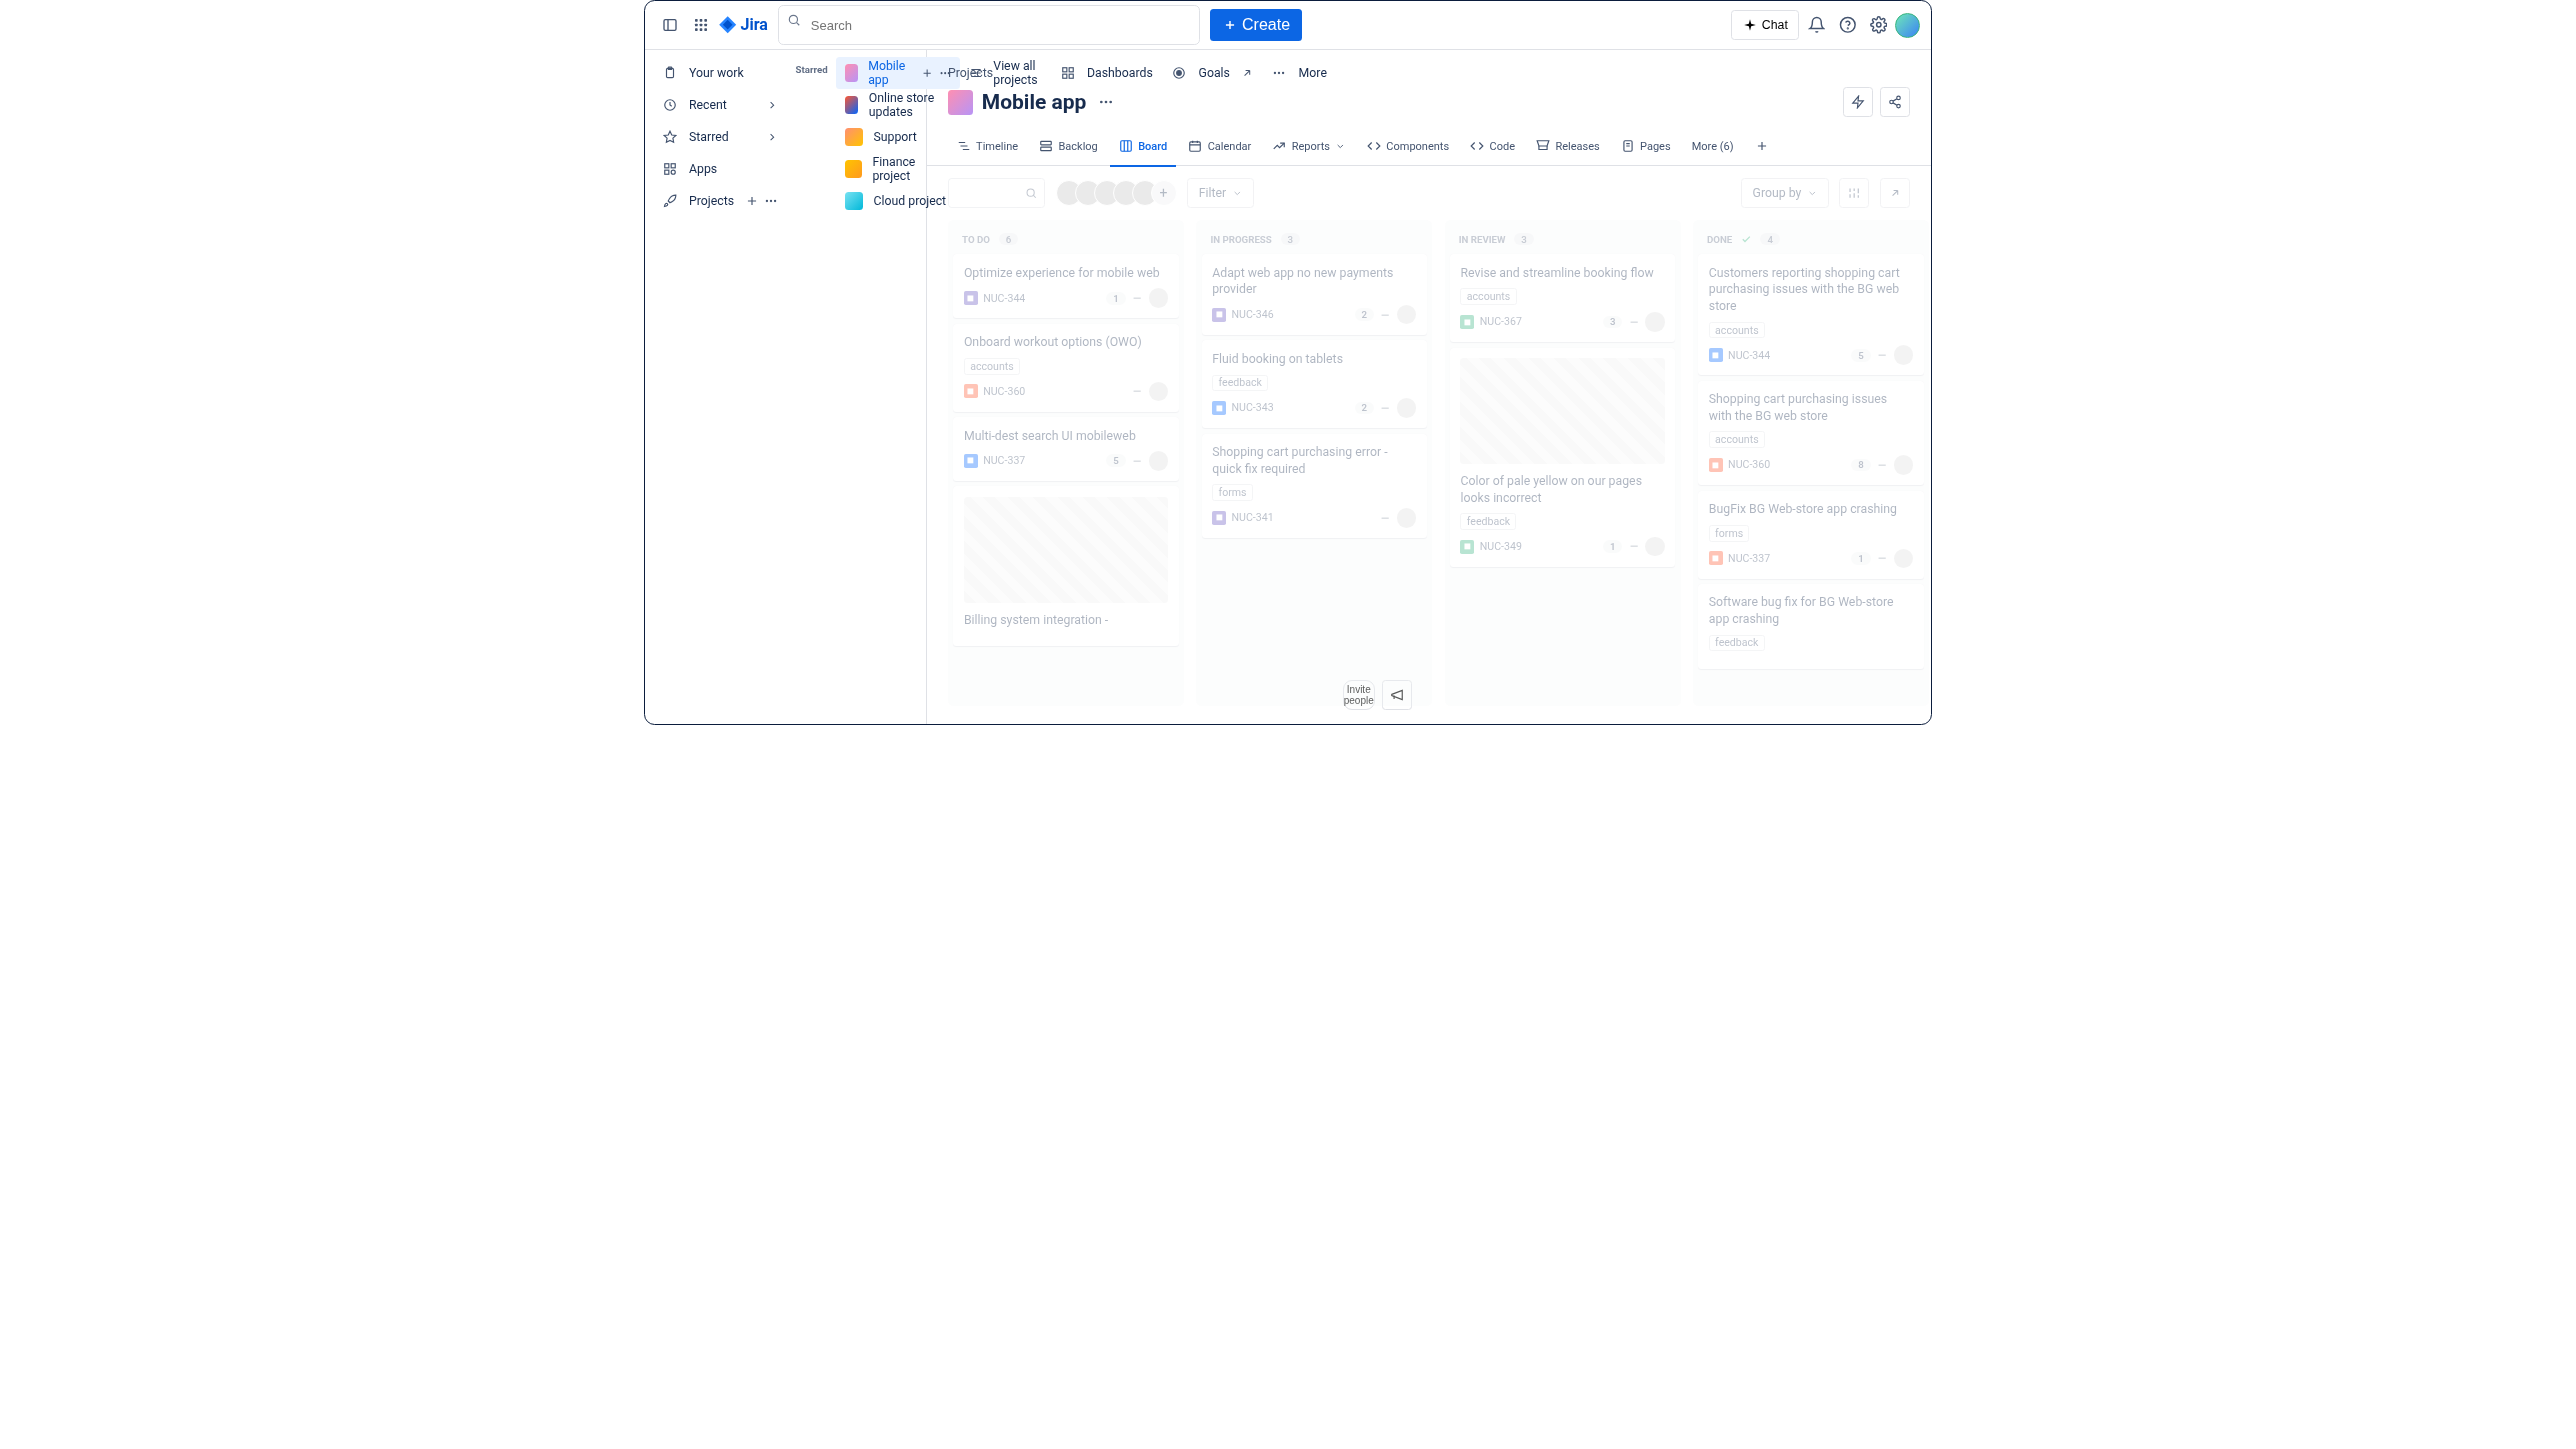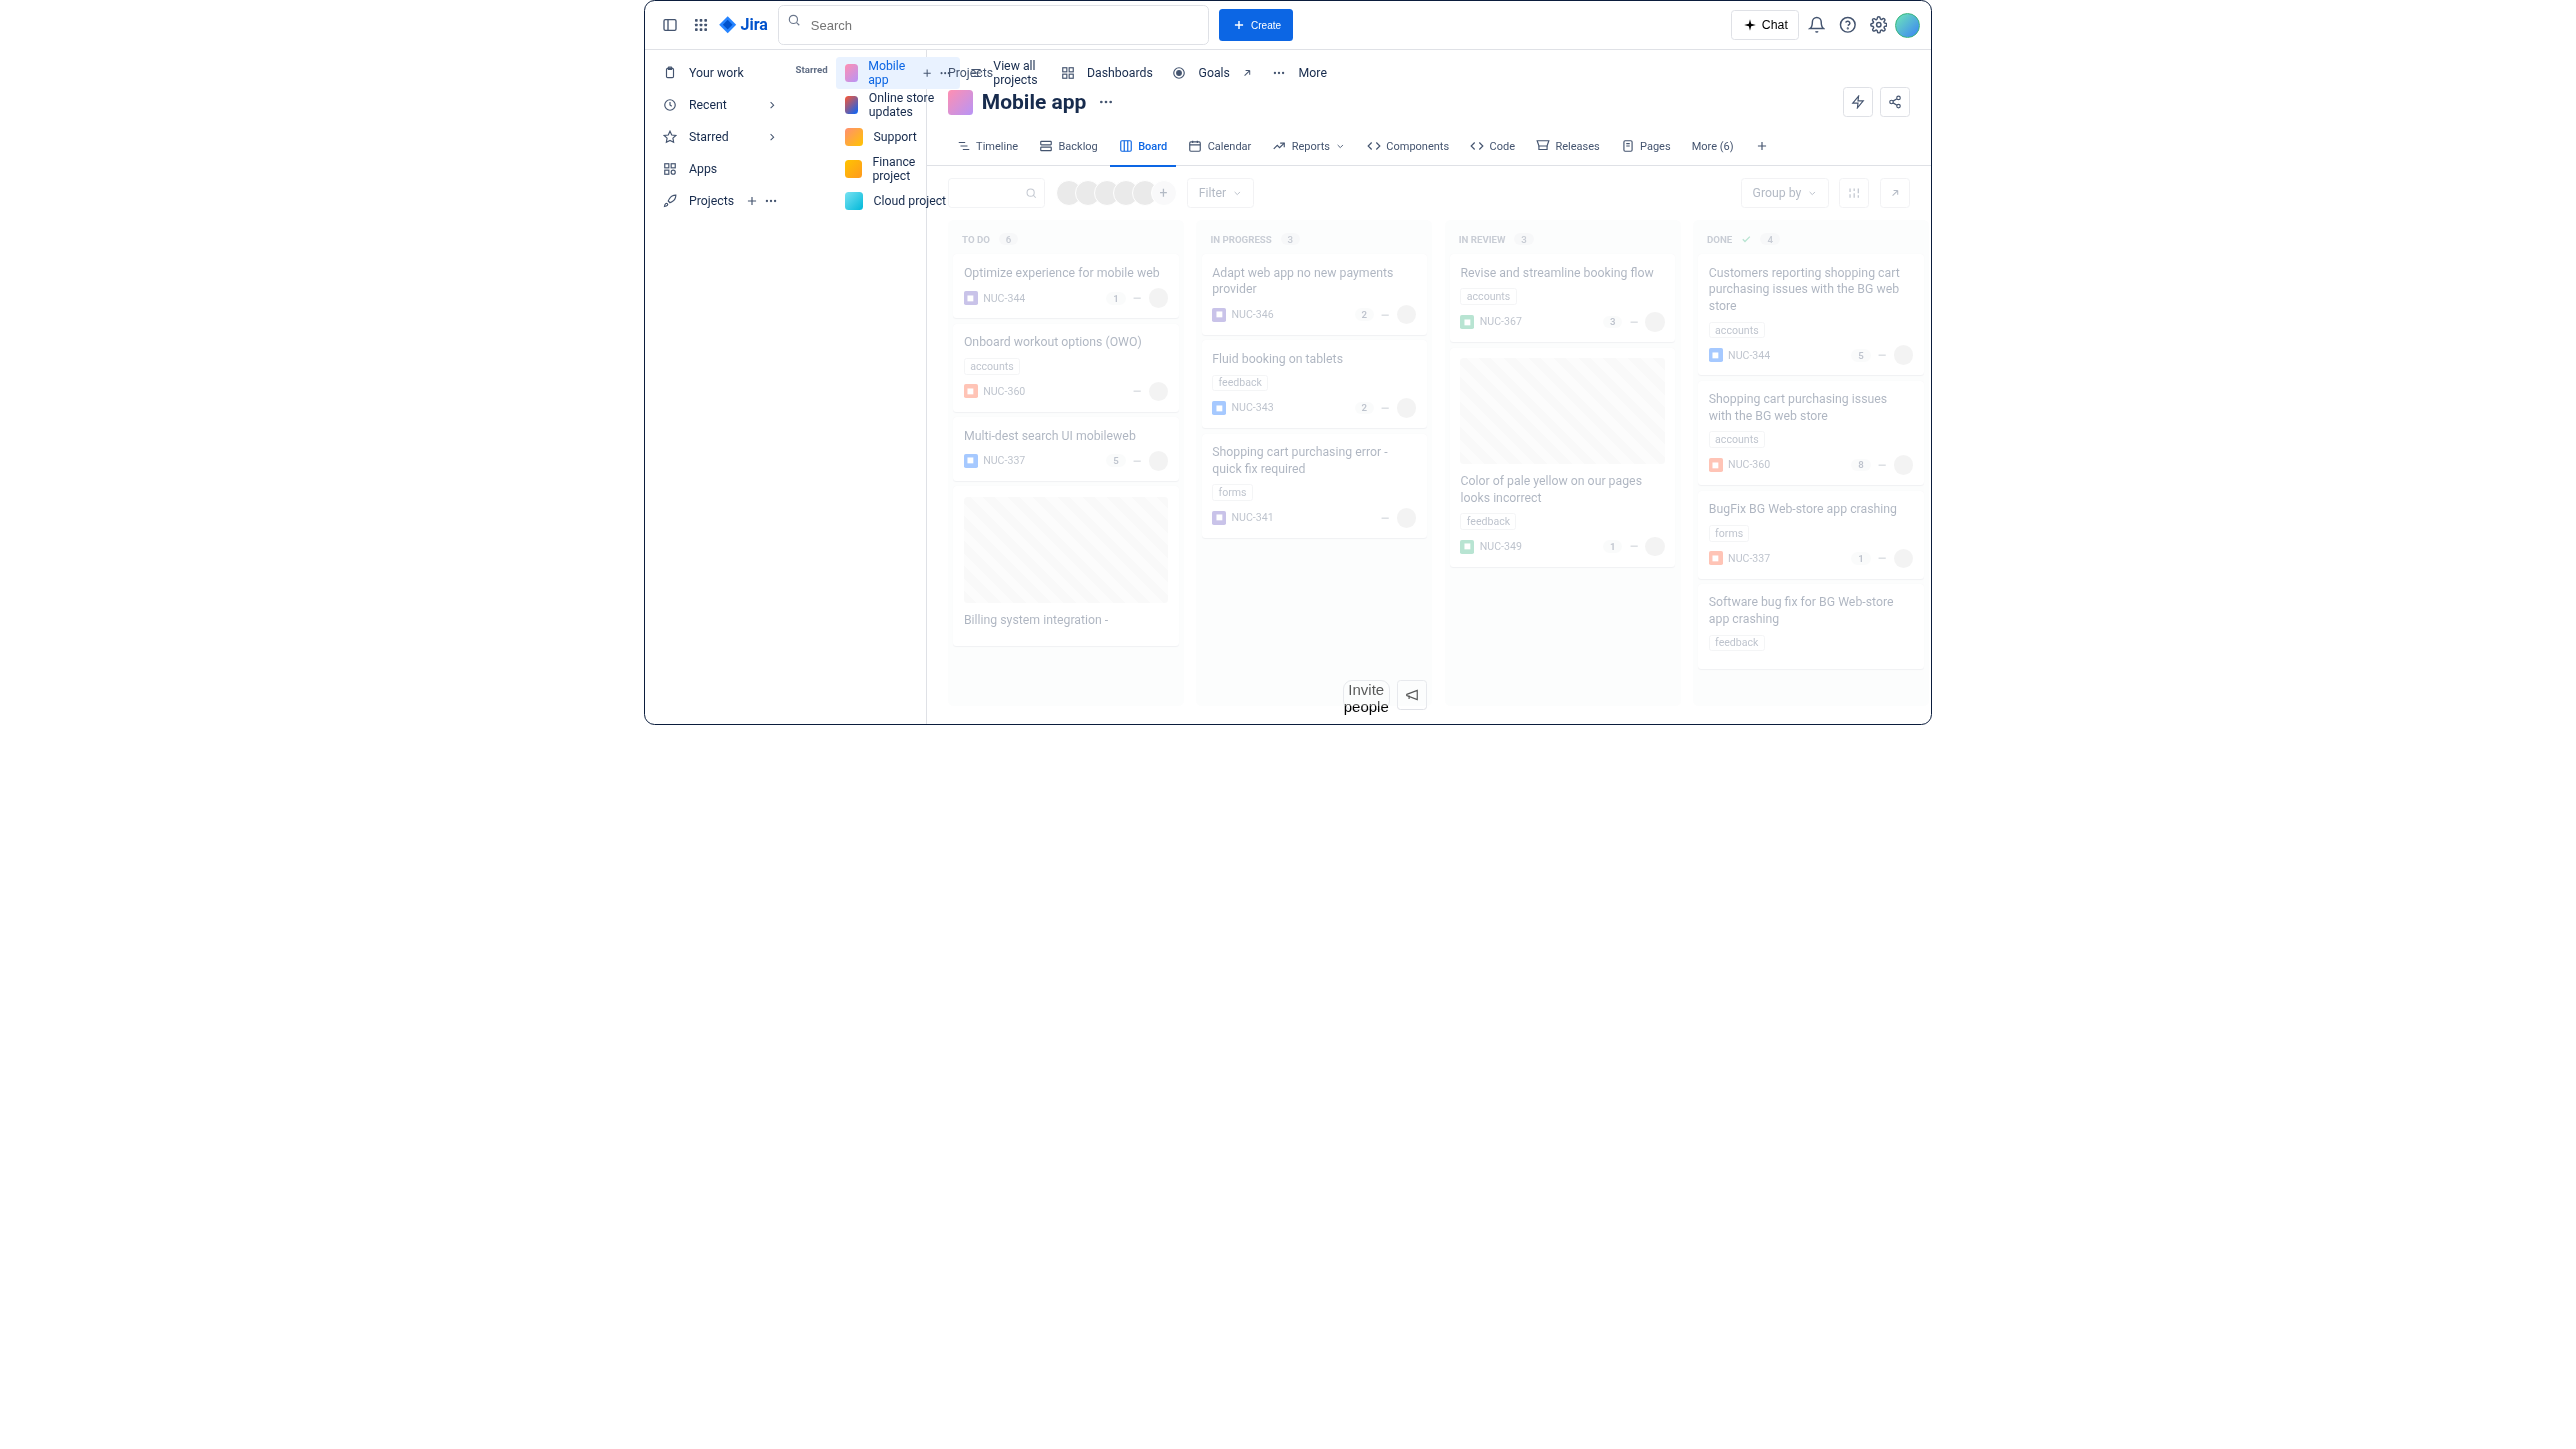--- a/index.html
+++ b/index.html
@@ -6,36 +6,36 @@
 body { font-family: -apple-system, BlinkMacSystemFont, "Segoe UI", Roboto, sans-serif; font-size: 12.3px; color: #172B4D; background: #fff; }
 .app { width: 1288px; height: 725px; margin: 0 auto; display: flex; flex-direction: column; border: 1.8px solid #0b1d3d; border-radius: 10.6px; overflow: hidden; background: #fff; }
 
 
 .header { height: 49px; display: flex; align-items: center; padding: 0 10.6px; border-bottom: 0.9px solid #DFE1E6; gap: 3px; }
 .hicon { width: 28px; height: 28px; display: flex; align-items: center; justify-content: center; border-radius: 3.5px; cursor: pointer; color: #44546F; }
 .logo { display: flex; align-items: center; gap: 3.5px; color: #0052CC; font-weight: 700; font-size: 16px; cursor: pointer; }
 .searchwrap { flex: 1; position: relative; margin: 0 7px; max-width: 616px; }
 .search { width: 100%; height: 40px; border: 0.9px solid #DFE1E6; border-radius: 5.3px; padding: 0 10.6px 0 32px; font-size: 13px; background: #fff; }
 .searchicon { position: absolute; left: 8.8px; top: 8px; color: #6B778C; }
-.create { height: 32px; padding: 0 12.3px; background: #0C66E4; color: #fff; border: none; border-radius: 3.5px; font-weight: 500; display: flex; align-items: center; gap: 5.3px; cursor: pointer; font-size: 10px; }
+.create { height: 32px; padding: 0 12.3px; background: #0C66E4; color: #fff; border: none; border-radius: 3.5px; font-weight: 500; display: flex; align-items: center; gap: 5.3px; cursor: pointer; font-size: 16px; }
 .spacer { flex: 1; }
 .chat { height: 30px; padding: 0 10.6px; border: 0.9px solid #DFE1E6; border-radius: 3.5px; background: #fff; display: flex; align-items: center; gap: 5.3px; cursor: pointer; font-size: 12.3px; }
 .avatar { width: 25px; height: 25px; border-radius: 50%; background: linear-gradient(135deg,#6EE7B7,#3B82F6); border: 1.8px solid #36B37E; cursor: pointer; }
 
 
 .body { flex: 1; display: flex; overflow: hidden; }
 .sidebar { width: 282px; border-right: 0.9px solid #DFE1E6; display: flex; flex-direction: row; padding: 7px; }
 .navitem { height: 32px; display: flex; align-items: center; gap: 10.6px; padding: 0 8.8px; border-radius: 3.5px; cursor: pointer; color: #172B4D; }
 .navitem.active { background: #E9F2FF; color: #0C66E4; }
 .navitem .ico { width: 17.6px; display: flex; justify-content: center; color: #44546F; }
 .navright { margin-left: auto; display: flex; gap: 5.3px; color: #44546F; }
 .section-label { font-size: 9.7px; font-weight: 700; color: #626F86; text-transform: none; padding: 7px 8.8px 3.5px; }
 .projicon { width: 17.6px; height: 17.6px; border-radius: 3.5px; display: flex; align-items: center; justify-content: center; font-size: 10.6px; }
 .sidebar-bottom { margin-top: auto; padding: 7px; display: flex; gap: 7px; }
-.invite { flex: 1; height: 30px; border: 0.9px solid #DFE1E6; border-radius: 9px; background: #fff; cursor: pointer; font-size: 15px; }
+.invite { flex: 1; height: 30px; border: 0.9px solid #DFE1E6; border-radius: 9px; background: #fff; cursor: pointer; font-size: 10px; }
 .mega { width: 30px; height: 30px; border: 0.9px solid #DFE1E6; border-radius: 3.5px; background: #fff; display: flex; align-items: center; justify-content: center; cursor: pointer; }
 
 
 .main { flex: 1; display: flex; flex-direction: column; overflow: hidden; }
 .crumbs { padding: 16px 21px 3.5px; font-size: 12.3px; color: #44546F; }
 .titlerow { padding: 3.5px 21px 10.6px; display: flex; align-items: center; gap: 8.8px; }
 .pticon { width: 25px; height: 25px; border-radius: 3.5px; background: linear-gradient(135deg,#FF8FB1,#B794F6); }
 .ptitle { font-size: 21px; font-weight: 700; color: #172B4D; }
 .titleright { margin-left: auto; display: flex; gap: 7px; }
 .sqbtn { width: 30px; height: 30px; border: 0.9px solid #DFE1E6; border-radius: 3.5px; background: #fff; display: flex; align-items: center; justify-content: center; cursor: pointer; color: #44546F; }

